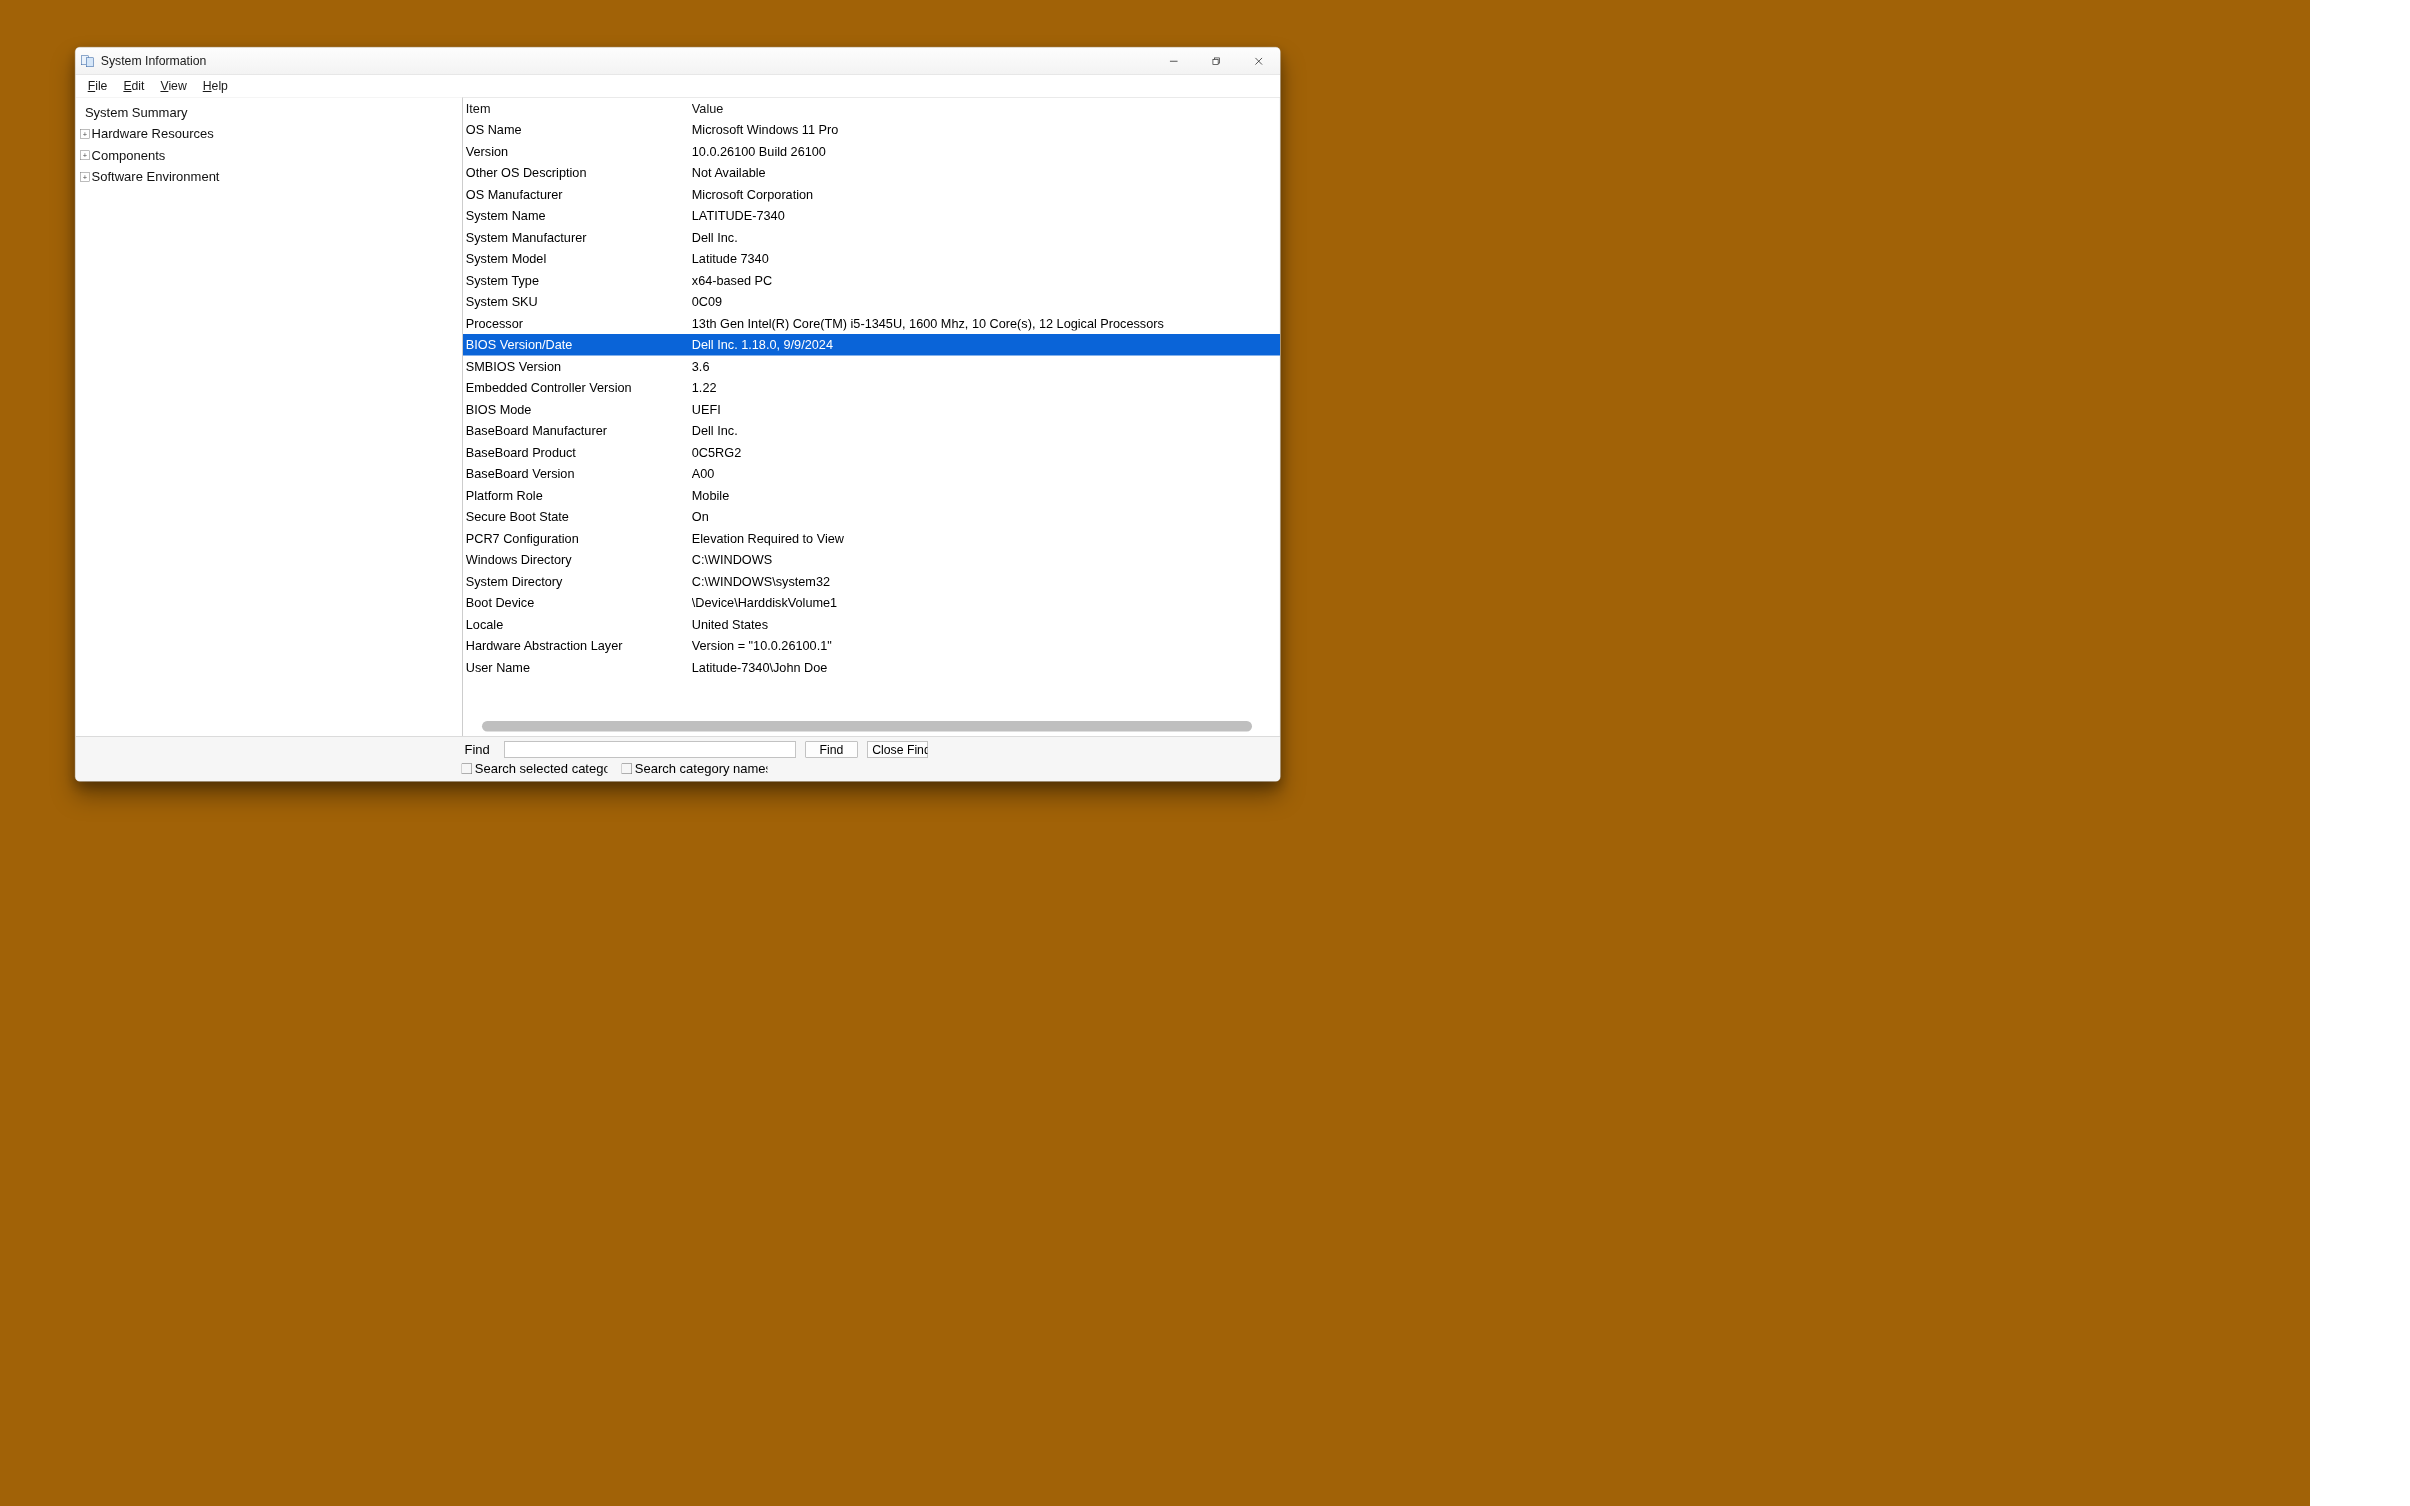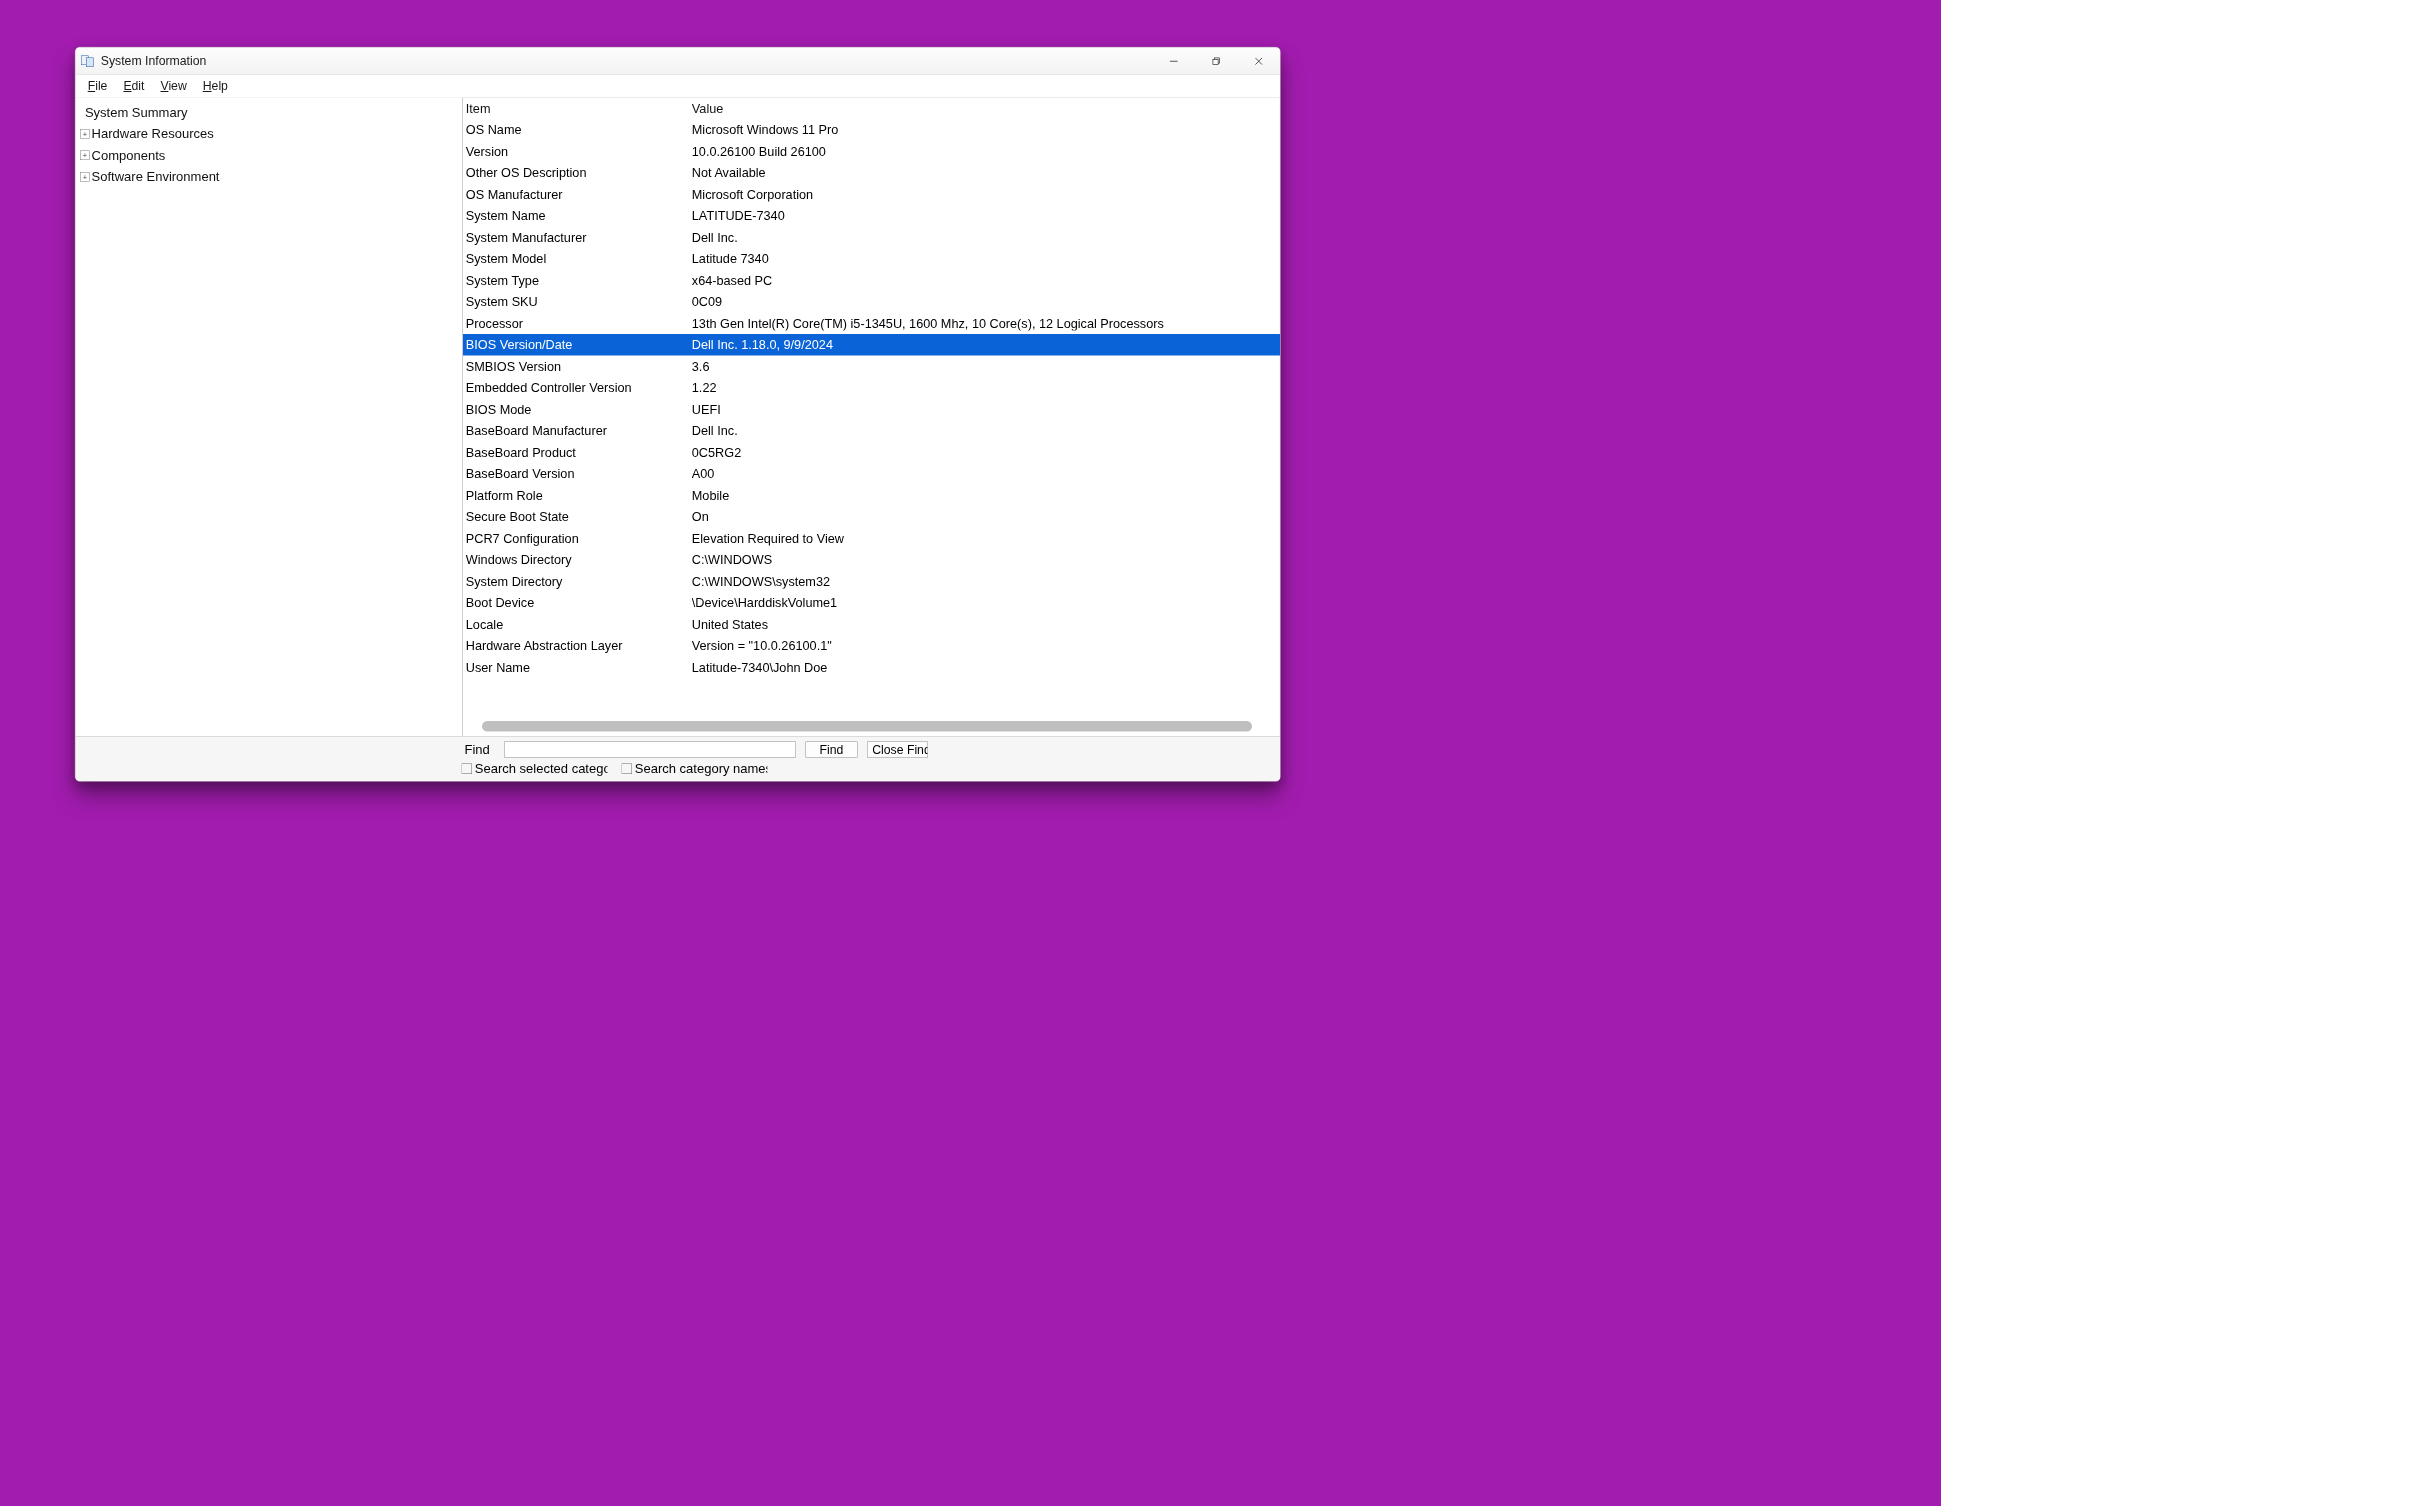--- a/index.html
+++ b/index.html
@@ -9,23 +9,23 @@
     }
     html, body {
       width: 2411px;
       height: 1507px;
       background: #ffffff;
       font-family: "Segoe UI", Tahoma, sans-serif;
       overflow: hidden;
     }
     .stage {
       position: relative;
-      width: 1941px;
+      width: 2310px;
       height: 1507px;
-      background: #a21caf;
+      background: #a16207;
     }
     .window {
       position: absolute;
       left: 75px;
       top: 47px;
       width: 2411px;
       height: 1469px;
       background: #ffffff;
       border: 0.9px solid #c0c0c0;
       border-radius: 9.4px;

